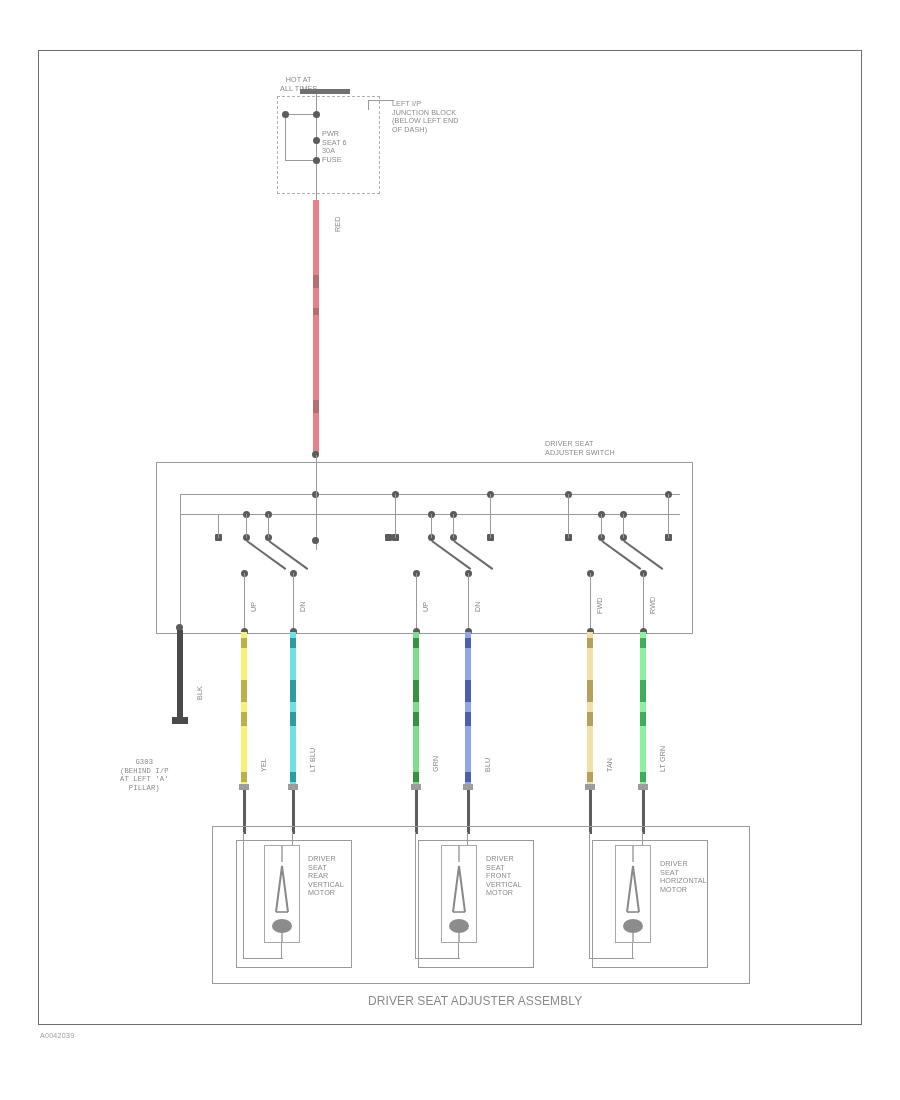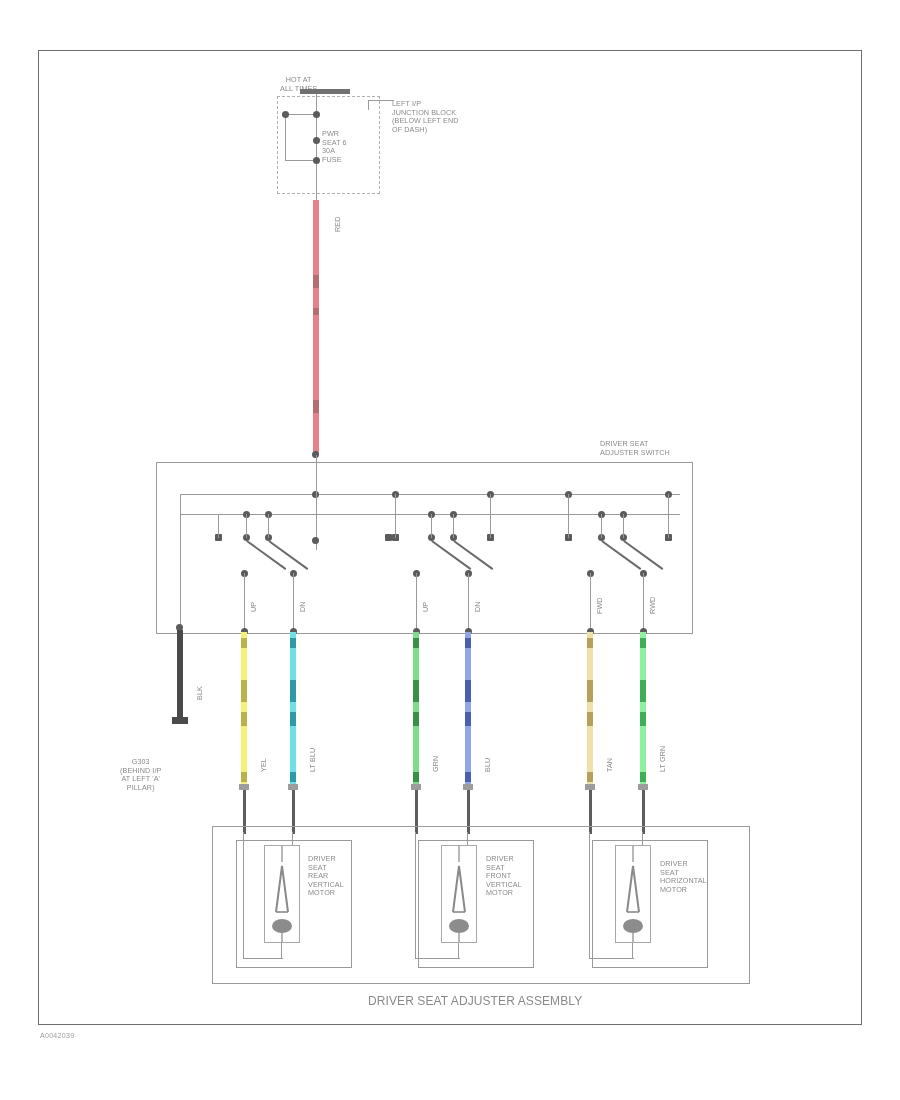--- a/index.html
+++ b/index.html
@@ -131,21 +131,21 @@
     <div class="cband" style="top:75px; height:13px; background:#b96b72;"></div>
     <div class="cband" style="top:108px; height:7px; background:#b96b72;"></div>
     <div class="cband" style="top:200px; height:13px; background:#b96b72;"></div>
   </div>
   <div class="lbl vert" style="left:334px; top:232px;">RED</div>
 
   <div class="dot" style="left:312px; top:451px;"></div>
 
   <div class="boxline" style="left:156px; top:462px; width:537px; height:172px;"></div>
 
-  <div class="lbl" style="left:600px; top:440px;">DRIVER SEAT
+  <div class="lbl" style="left:545px; top:440px;">DRIVER SEAT
 ADJUSTER SWITCH</div>
 
   <div class="wire wire-h" style="left:180px; top:494px; width:500px;"></div>
   <div class="wire wire-h" style="left:180px; top:514px; width:500px;"></div>
   <div class="wire wire-v" style="left:180px; top:494px; height:20px;"></div>
 
   <div class="wire wire-v" style="left:180px; top:514px; height:116px;"></div>
 
   <div class="dot" style="left:312px; top:491px;"></div>
   <div class="wire wire-v" style="left:316px; top:455px; height:95px;"></div>
@@ -234,21 +234,21 @@
   <div class="dot" style="left:640px; top:628px;"></div>
 
   <div class="dot" style="left:176px; top:624px;"></div>
   <div class="cwrap" style="left:177px; top:630px; width:6px; height:90px;">
     <div class="cband" id="gndwire" style="top: 0px; height: 90px; background: rgb(74, 74, 74);"></div>
   </div>
   <div class="lbl vert" style="left:196px; top:700px;">BLK</div>
 
   <div class="gnd-bar" style="left:172px; top:717px; width:16px; height:7px;"></div>
 
-  <div class="lbl" style="left:120px; top:758px; text-align:center;">G303
+  <div class="lbl" style="left:120px; top:758px; text-align:center;font-family:Liberation Mono, monospace;">G303
 (BEHIND I/P
 AT LEFT 'A'
 PILLAR)</div>
 
   <div id="wire-layer">
       <div class="cwrap" style="left: 241px; top: 632px; width: 6px; height: 152px;">
         <div class="cband" style="top: 0px; height: 152px; background: rgb(245, 240, 122);"></div>
         <div class="cband" style="top: 6px; height: 10px; background: rgb(185, 178, 74);"></div>
         <div class="cband" style="top: 48px; height: 22px; background: rgb(185, 178, 74);"></div>
         <div class="cband" style="top: 80px; height: 14px; background: rgb(185, 178, 74);"></div>

